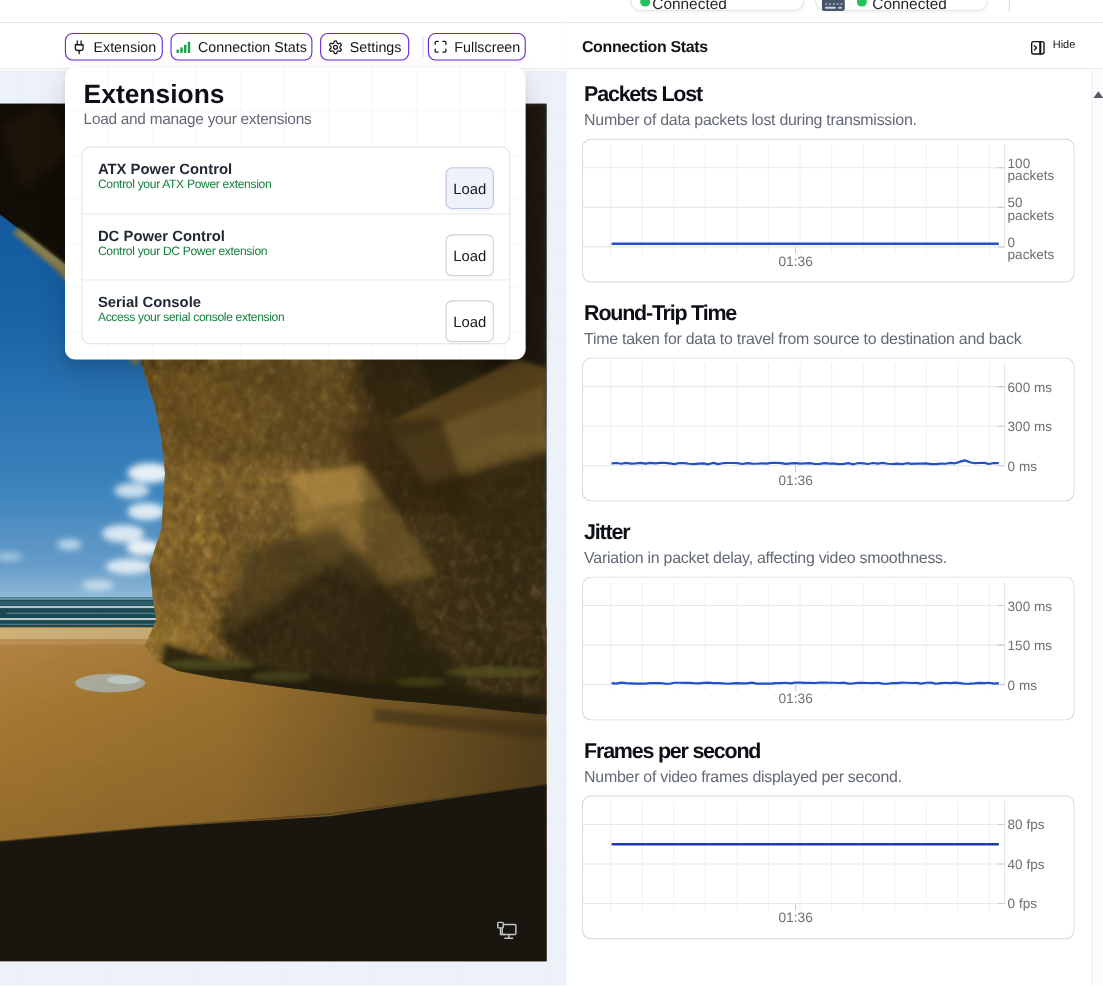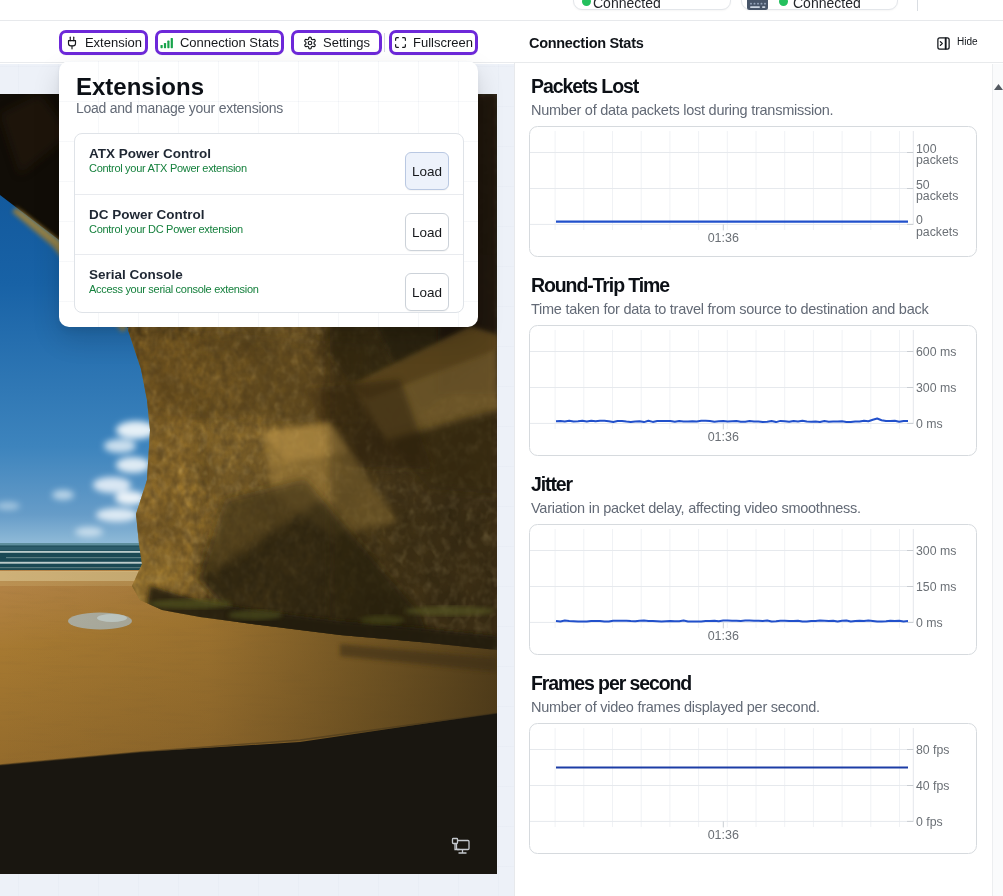--- a/index.html
+++ b/index.html
@@ -8,21 +8,21 @@
 .abs{position:absolute}
 
 #tophdr{left:0;top:0;width:846px;height:20px;background:#fff}
 .badge{position:absolute;top:-21px;height:31px;background:#fff;border:1px solid #e3e6ea;border-radius:9px;box-shadow:0 1px 2px rgba(0,0,0,.04)}
 .gdot{position:absolute;width:9px;height:9px;border-radius:50%;background:#24c05e}
 .ctext{position:absolute;font-size:14px;color:#23262b;top:-5px}
 #hdiv{left:917px;top:0;width:1px;height:11px;background:#d9dde2}
 #topline{left:0;top:20px;width:1003px;height:1px;background:#e7e9ec}
 
 #toolrow{left:0;top:21px;width:514px;height:42px;background:#fff;border-bottom:1px solid #e9ebee}
-.tbtn{position:absolute;top:30px;height:25px;background:#fff;border:3px solid #6d28d9;border-radius:7px;display:flex;align-items:center;justify-content:center;gap:6px;font-size:13px;color:#16181c;box-shadow:0 1px 1px rgba(0,0,0,.03)}
+.tbtn{position:absolute;top:30px;height:25px;background:#fff;border:1px solid #6d28d9;border-radius:7px;display:flex;align-items:center;justify-content:center;gap:6px;font-size:13px;color:#16181c;box-shadow:0 1px 1px rgba(0,0,0,.03)}
 #tdiv{left:384px;top:33px;width:1px;height:19px;background:#d5d9de}
 
 #leftarea{left:0;top:64px;width:514px;height:832px;background:#edf1f8;background-image:linear-gradient(to right,rgba(96,125,160,.025) 1px,transparent 1px),linear-gradient(to bottom,rgba(96,125,160,.025) 1px,transparent 1px);background-size:40px 40px;background-position:18px 2px}
 #video{left:0;top:94px;width:497px;height:780px}
 
 #rpanel{left:514px;top:21px;width:489px;height:875px;background:#fff;border-left:1px solid #e7e9ec}
 #rphdr{left:514px;top:21px;width:489px;height:42px;background:#fff;border-bottom:1px solid #e8eaec}
 #rptitle{left:529px;top:35px;font-size:14.5px;font-weight:bold;color:#101419;letter-spacing:-0.3px}
 #hidew{left:936px;top:36px;display:flex;align-items:flex-start;gap:6px;font-size:10px;color:#101419}
 
@@ -79,21 +79,21 @@
 </div>
 <div class="tbtn" style="left:155px;width:129px">
   <svg width="14" height="14" viewBox="0 0 14 14">
       <rect x="0.5" y="9" width="2.2" height="3.2" rx="0.6" fill="#17a34a"></rect>
       <rect x="3.9" y="7" width="2.2" height="5.2" rx="0.6" fill="#17a34a"></rect>
       <rect x="7.3" y="4.6" width="2.2" height="7.6" rx="0.6" fill="#17a34a"></rect>
       <rect x="10.7" y="2" width="2.2" height="10.2" rx="0.6" fill="#17a34a"></rect>
     </svg>
   <span>Connection Stats</span>
 </div>
-<div class="tbtn" style="left:291px;width:91px">
+<div class="tbtn" style="left:291px;width:81px">
   <svg width="14" height="14" viewBox="0 0 24 24" fill="none" stroke="#16181c" stroke-width="2" stroke-linecap="round" stroke-linejoin="round">
       <path d="M12.22 2h-.44a2 2 0 0 0-2 2v.18a2 2 0 0 1-1 1.73l-.43.25a2 2 0 0 1-2 0l-.15-.08a2 2 0 0 0-2.73.73l-.22.38a2 2 0 0 0 .73 2.73l.15.1a2 2 0 0 1 1 1.72v.51a2 2 0 0 1-1 1.74l-.15.09a2 2 0 0 0-.73 2.73l.22.38a2 2 0 0 0 2.73.73l.15-.08a2 2 0 0 1 2 0l.43.25a2 2 0 0 1 1 1.73V20a2 2 0 0 0 2 2h.44a2 2 0 0 0 2-2v-.18a2 2 0 0 1 1-1.73l.43-.25a2 2 0 0 1 2 0l.15.08a2 2 0 0 0 2.73-.73l.22-.39a2 2 0 0 0-.73-2.73l-.15-.08a2 2 0 0 1-1-1.74v-.5a2 2 0 0 1 1-1.74l.15-.09a2 2 0 0 0 .73-2.73l-.22-.38a2 2 0 0 0-2.73-.73l-.15.08a2 2 0 0 1-2 0l-.43-.25a2 2 0 0 1-1-1.73V4a2 2 0 0 0-2-2z"></path>
       <circle cx="12" cy="12" r="3"></circle>
     </svg>
   <span>Settings</span>
 </div>
 <div class="abs" id="tdiv"></div>
 <div class="tbtn" style="left:389px;width:89px">
   <svg width="13" height="13" viewBox="0 0 24 24" fill="none" stroke="#16181c" stroke-width="2.2" stroke-linecap="round" stroke-linejoin="round">
       <path d="M8 3H5a2 2 0 0 0-2 2v3"></path>

